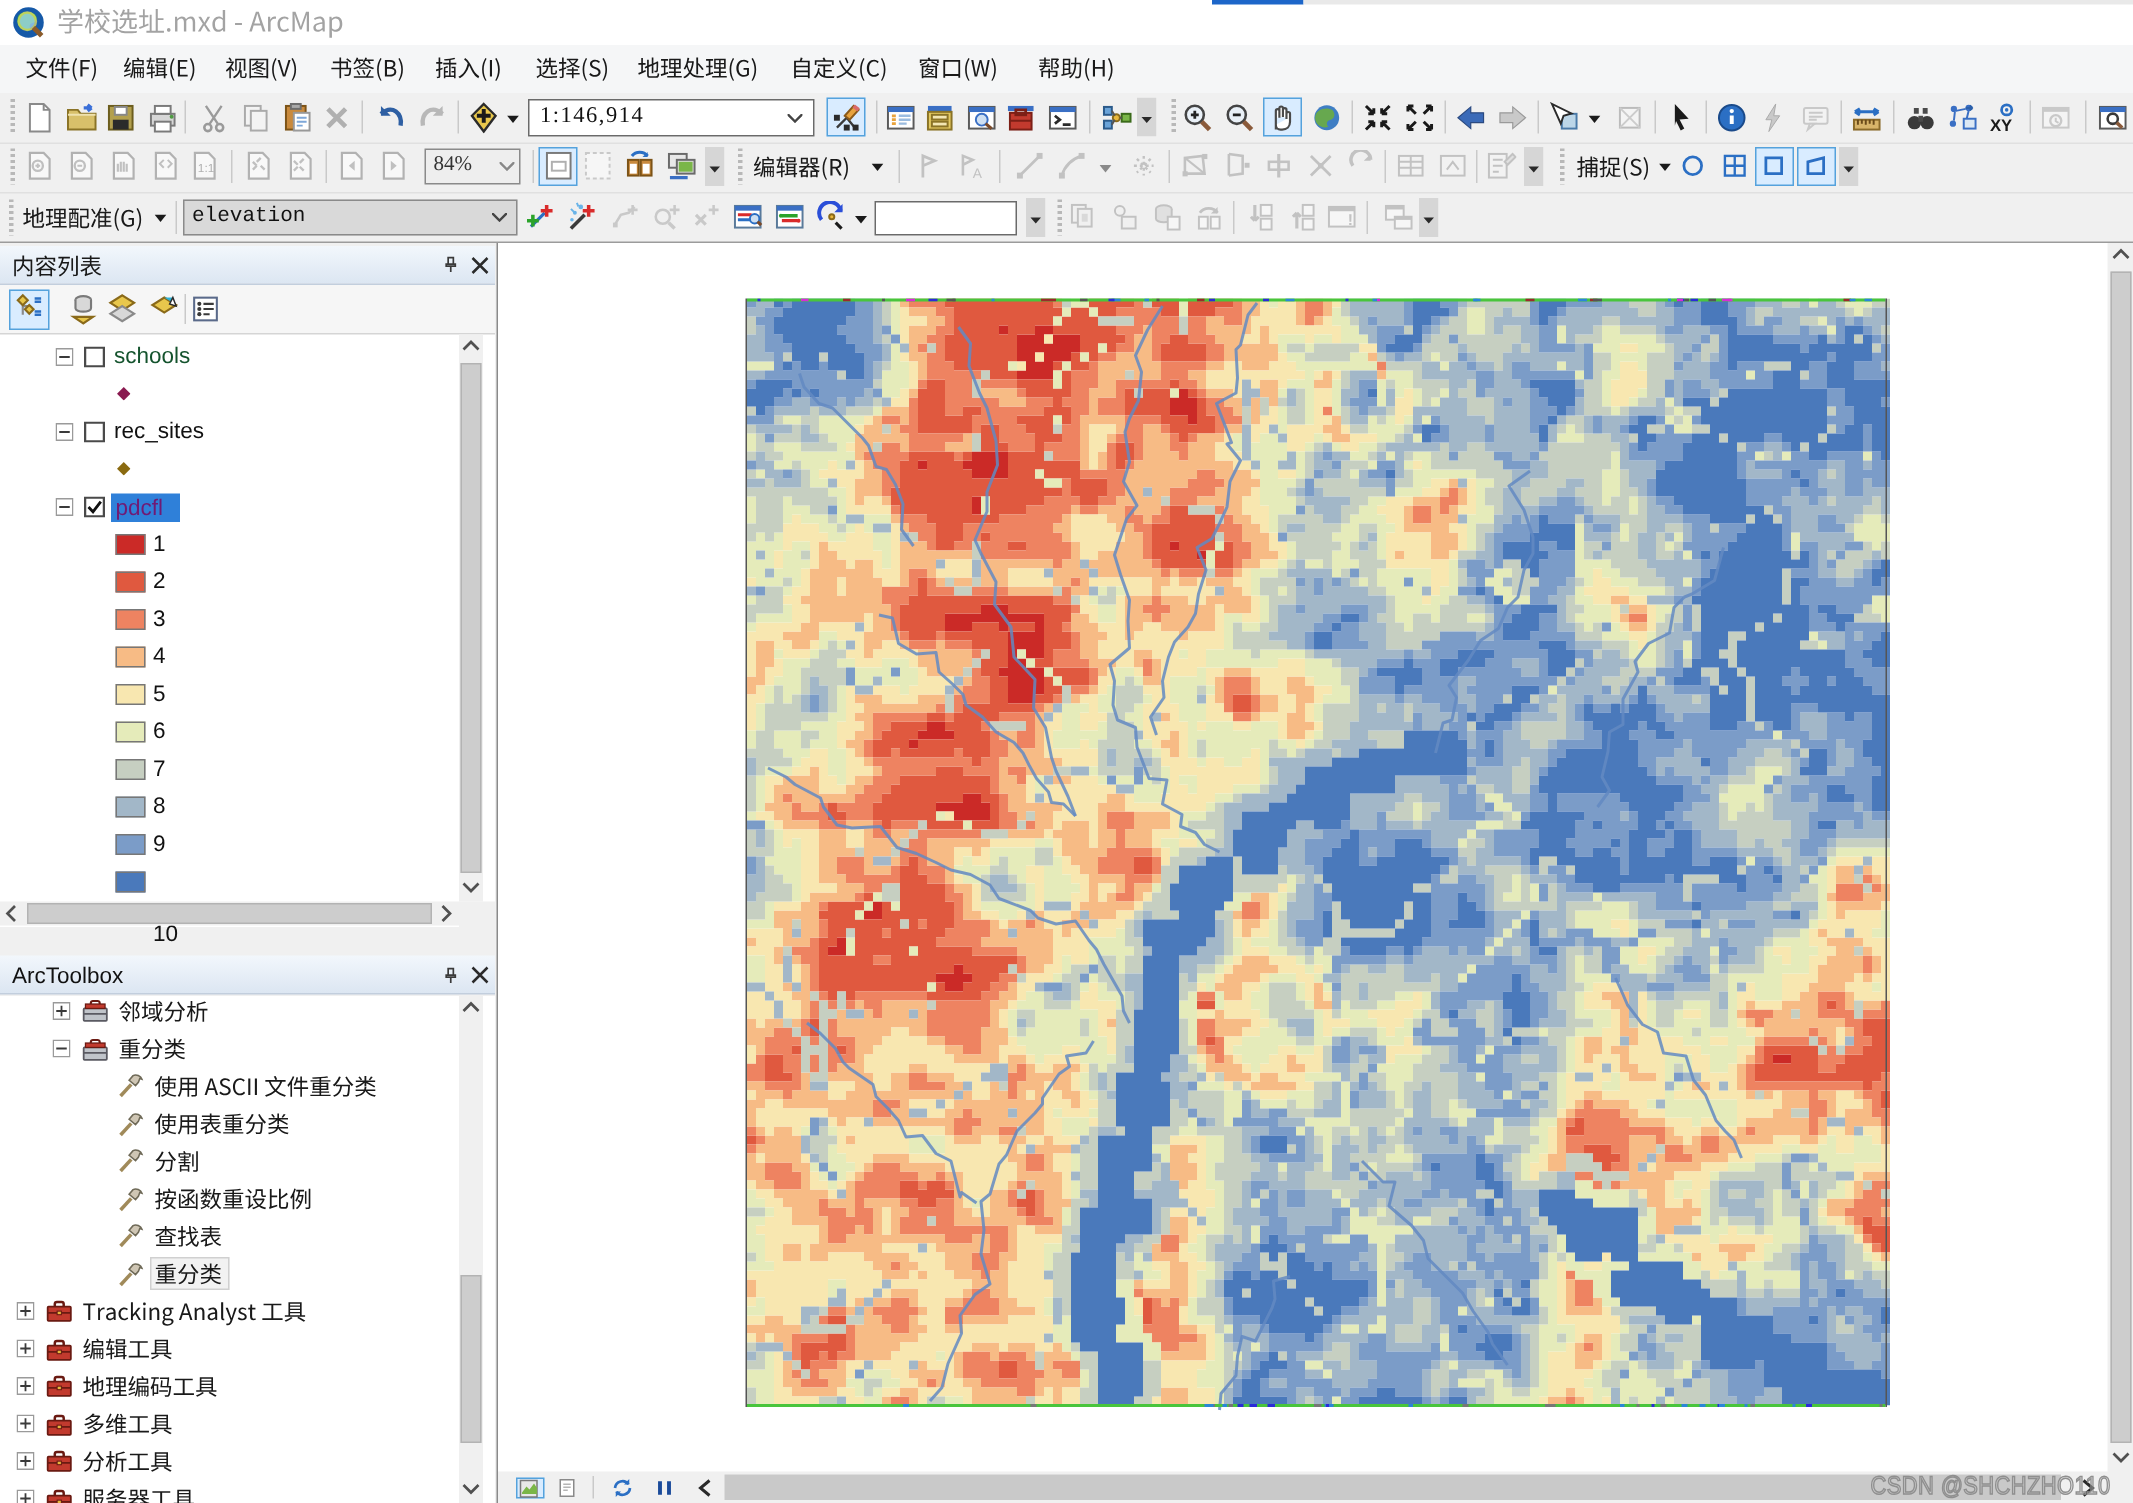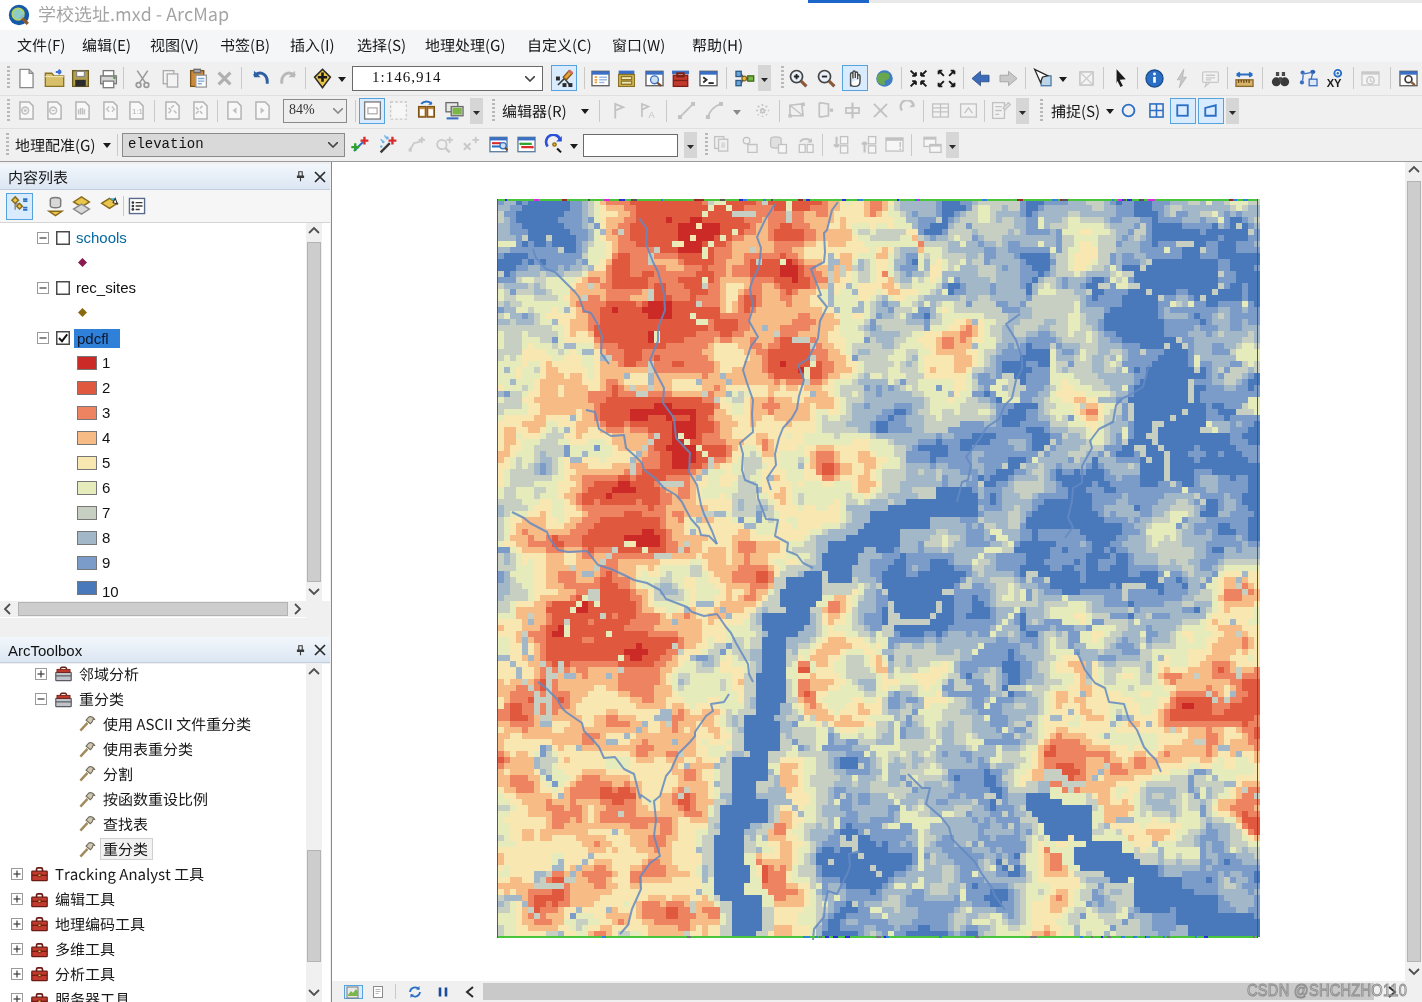--- a/index.html
+++ b/index.html
@@ -66,21 +66,21 @@
     </svg>
 <div style="position:absolute;left:305px;top:67px;width:1px;height:22px;background:#c9c9c9;"></div>
 <svg style="position:absolute;left:312px;top:68px" width="21" height="21" viewBox="0 0 16 16">
       <path d="M8 1l6 6-6 8-6-8z" fill="#e8c74c" stroke="#2b2b2b" stroke-width="1.2"></path>
       <path d="M8 3.5v7M4.5 7h7" stroke="#1a1a1a" stroke-width="2"></path>
     </svg>
 <svg style="position:absolute;left:338px;top:77px" width="8" height="6" viewBox="0 0 8 6">
       <path d="M0 0h8L4 5z" fill="#1a1a1a"></path>
     </svg>
 <div style="position:absolute;left:352px;top:66px;width:191px;height:25px;background:#fff;border:1px solid #6a6a6a;box-sizing:border-box;"></div>
-<div style="position:absolute;left:360px;top:69px;font:15px 'Liberation Serif',serif;color:#111;letter-spacing:1px;margin-left:12px;">1:146,914</div>
+<div style="position:absolute;left:360px;top:69px;font:15px 'Liberation Serif',serif;color:#111;letter-spacing:1px;">1:146,914</div>
 <svg style="position:absolute;left:525px;top:76px" width="10" height="6" viewBox="0 0 10 6">
       <path d="M0 0l5 5 5-5" fill="none" stroke="#444" stroke-width="1.6"></path>
     </svg>
 <div style="position:absolute;left:551.0px;top:65.0px;width:26px;height:26px;background:#d9ecff;border:1px solid #55a2dc;box-sizing:border-box;"></div>
 <svg style="position:absolute;left:554px;top:68px" width="21" height="21" viewBox="0 0 16 16">
       <path d="M3 13L8 8l4 5" fill="none" stroke="#3a3a3a" stroke-width="1.2"></path>
       <rect x="1.5" y="6.5" width="3" height="3" fill="#2b2b2b"></rect>
       <rect x="6.5" y="11.5" width="3" height="3" fill="#2b2b2b"></rect>
       <rect x="11" y="11.5" width="3" height="3" fill="#2b2b2b"></rect>
       <path d="M7 7l4.5-5 2.5 2-4.5 5z" fill="#e8a33d" stroke="#8a5a1a"></path>
@@ -555,21 +555,21 @@
       <path d="M7 5.5h5M7 8h5M7 10.5h3" stroke="#3a3a3a"></path>
     </svg>
 <div style="position:absolute;left:0px;top:222px;width:330px;height:396px;background:#fff;border-top:1px solid #d5d5d5;box-sizing:border-box;"></div>
 <svg style="position:absolute;left:37px;top:232px" width="12" height="12" viewBox="0 0 12 12">
       <rect x="0.5" y="0.5" width="11" height="11" fill="#fff" stroke="#9a9a9a"></rect>
       <path d="M2.5 6h7" stroke="#3a3a3a" stroke-width="1.2"></path>
     </svg>
 <svg style="position:absolute;left:56px;top:231px" width="14" height="14" viewBox="0 0 14 14">
       <rect x="0.75" y="0.75" width="12.5" height="12.5" fill="#fff" stroke="#4a4a4a" stroke-width="1.5"></rect>
     </svg>
-<div style="position:absolute;left:76px;top:229px;font:15px 'Liberation Sans';color:#0369a1;">schools</div>
+<div style="position:absolute;left:76px;top:229px;font:15px 'Liberation Sans';color:#14532d;">schools</div>
 <svg style="position:absolute;left:78px;top:258px" width="9" height="9" viewBox="0 0 9 9">
       <path d="M4.5 0L9 4.5 4.5 9 0 4.5z" fill="#8a1a50"></path>
     </svg>
 <svg style="position:absolute;left:37px;top:282px" width="12" height="12" viewBox="0 0 12 12">
       <rect x="0.5" y="0.5" width="11" height="11" fill="#fff" stroke="#9a9a9a"></rect>
       <path d="M2.5 6h7" stroke="#3a3a3a" stroke-width="1.2"></path>
     </svg>
 <svg style="position:absolute;left:56px;top:281px" width="14" height="14" viewBox="0 0 14 14">
       <rect x="0.75" y="0.75" width="12.5" height="12.5" fill="#fff" stroke="#4a4a4a" stroke-width="1.5"></rect>
     </svg>
@@ -579,41 +579,41 @@
     </svg>
 <svg style="position:absolute;left:37px;top:332px" width="12" height="12" viewBox="0 0 12 12">
       <rect x="0.5" y="0.5" width="11" height="11" fill="#fff" stroke="#9a9a9a"></rect>
       <path d="M2.5 6h7" stroke="#3a3a3a" stroke-width="1.2"></path>
     </svg>
 <svg style="position:absolute;left:56px;top:331px" width="14" height="14" viewBox="0 0 14 14">
       <rect x="0.75" y="0.75" width="12.5" height="12.5" fill="#fff" stroke="#4a4a4a" stroke-width="1.5"></rect>
       <path d="M3 7l3 3.2L11.2 3.4" fill="none" stroke="#111" stroke-width="1.9"></path>
     </svg>
 <div style="position:absolute;left:74px;top:329px;width:46px;height:19px;background:#2f80d9;"></div>
-<div style="position:absolute;left:77px;top:330px;font:15px 'Liberation Sans';color:#0f172a;">pdcfl</div>
+<div style="position:absolute;left:77px;top:330px;font:15px 'Liberation Sans';color:#701a75;">pdcfl</div>
 <div style="position:absolute;left:77px;top:356px;width:20px;height:14px;background:#cb2a27;border:1px solid #777;box-sizing:border-box;"></div>
 <div style="position:absolute;left:102px;top:354px;font:15px 'Liberation Sans';color:#111;">1</div>
 <div style="position:absolute;left:77px;top:381px;width:20px;height:14px;background:#e0593f;border:1px solid #777;box-sizing:border-box;"></div>
 <div style="position:absolute;left:102px;top:379px;font:15px 'Liberation Sans';color:#111;">2</div>
 <div style="position:absolute;left:77px;top:406px;width:20px;height:14px;background:#ee8361;border:1px solid #777;box-sizing:border-box;"></div>
 <div style="position:absolute;left:102px;top:404px;font:15px 'Liberation Sans';color:#111;">3</div>
 <div style="position:absolute;left:77px;top:431px;width:20px;height:14px;background:#f7bb85;border:1px solid #777;box-sizing:border-box;"></div>
 <div style="position:absolute;left:102px;top:429px;font:15px 'Liberation Sans';color:#111;">4</div>
 <div style="position:absolute;left:77px;top:456px;width:20px;height:14px;background:#f8e7b0;border:1px solid #777;box-sizing:border-box;"></div>
 <div style="position:absolute;left:102px;top:454px;font:15px 'Liberation Sans';color:#111;">5</div>
 <div style="position:absolute;left:77px;top:481px;width:20px;height:14px;background:#e5ebba;border:1px solid #777;box-sizing:border-box;"></div>
 <div style="position:absolute;left:102px;top:479px;font:15px 'Liberation Sans';color:#111;">6</div>
 <div style="position:absolute;left:77px;top:506px;width:20px;height:14px;background:#c6cfc1;border:1px solid #777;box-sizing:border-box;"></div>
 <div style="position:absolute;left:102px;top:504px;font:15px 'Liberation Sans';color:#111;">7</div>
 <div style="position:absolute;left:77px;top:531px;width:20px;height:14px;background:#a2b7c8;border:1px solid #777;box-sizing:border-box;"></div>
 <div style="position:absolute;left:102px;top:529px;font:15px 'Liberation Sans';color:#111;">8</div>
 <div style="position:absolute;left:77px;top:556px;width:20px;height:14px;background:#7b9cc8;border:1px solid #777;box-sizing:border-box;"></div>
 <div style="position:absolute;left:102px;top:554px;font:15px 'Liberation Sans';color:#111;">9</div>
 <div style="position:absolute;left:77px;top:581px;width:20px;height:14px;background:#4a79bb;border:1px solid #777;box-sizing:border-box;"></div>
-<div style="position:absolute;left:102px;top:583px;font:15px 'Liberation Sans';color:#111;">10</div>
+<div style="position:absolute;left:102px;top:614px;font:15px 'Liberation Sans';color:#111;">10</div>
 <div style="position:absolute;left:306px;top:223px;width:16px;height:378px;background:#f0f0f0;"></div>
 <svg style="position:absolute;left:308px;top:226px" width="12" height="12" viewBox="0 0 12 12">
       <path d="M1 7l5-5 5 5" fill="none" stroke="#505050" stroke-width="1.8"></path>
     </svg>
 <svg style="position:absolute;left:308px;top:586px" width="12" height="12" viewBox="0 0 12 12">
       <path d="M1 3l5 5 5-5" fill="none" stroke="#505050" stroke-width="1.8"></path>
     </svg>
 <div style="position:absolute;left:307px;top:242px;width:14px;height:340px;background:#cdcdcd;border:1px solid #b3b3b3;box-sizing:border-box;"></div>
 <div style="position:absolute;left:0px;top:601px;width:306px;height:16px;background:#f0f0f0;"></div>
 <svg style="position:absolute;left:3px;top:603px" width="12" height="12" viewBox="0 0 12 12">

